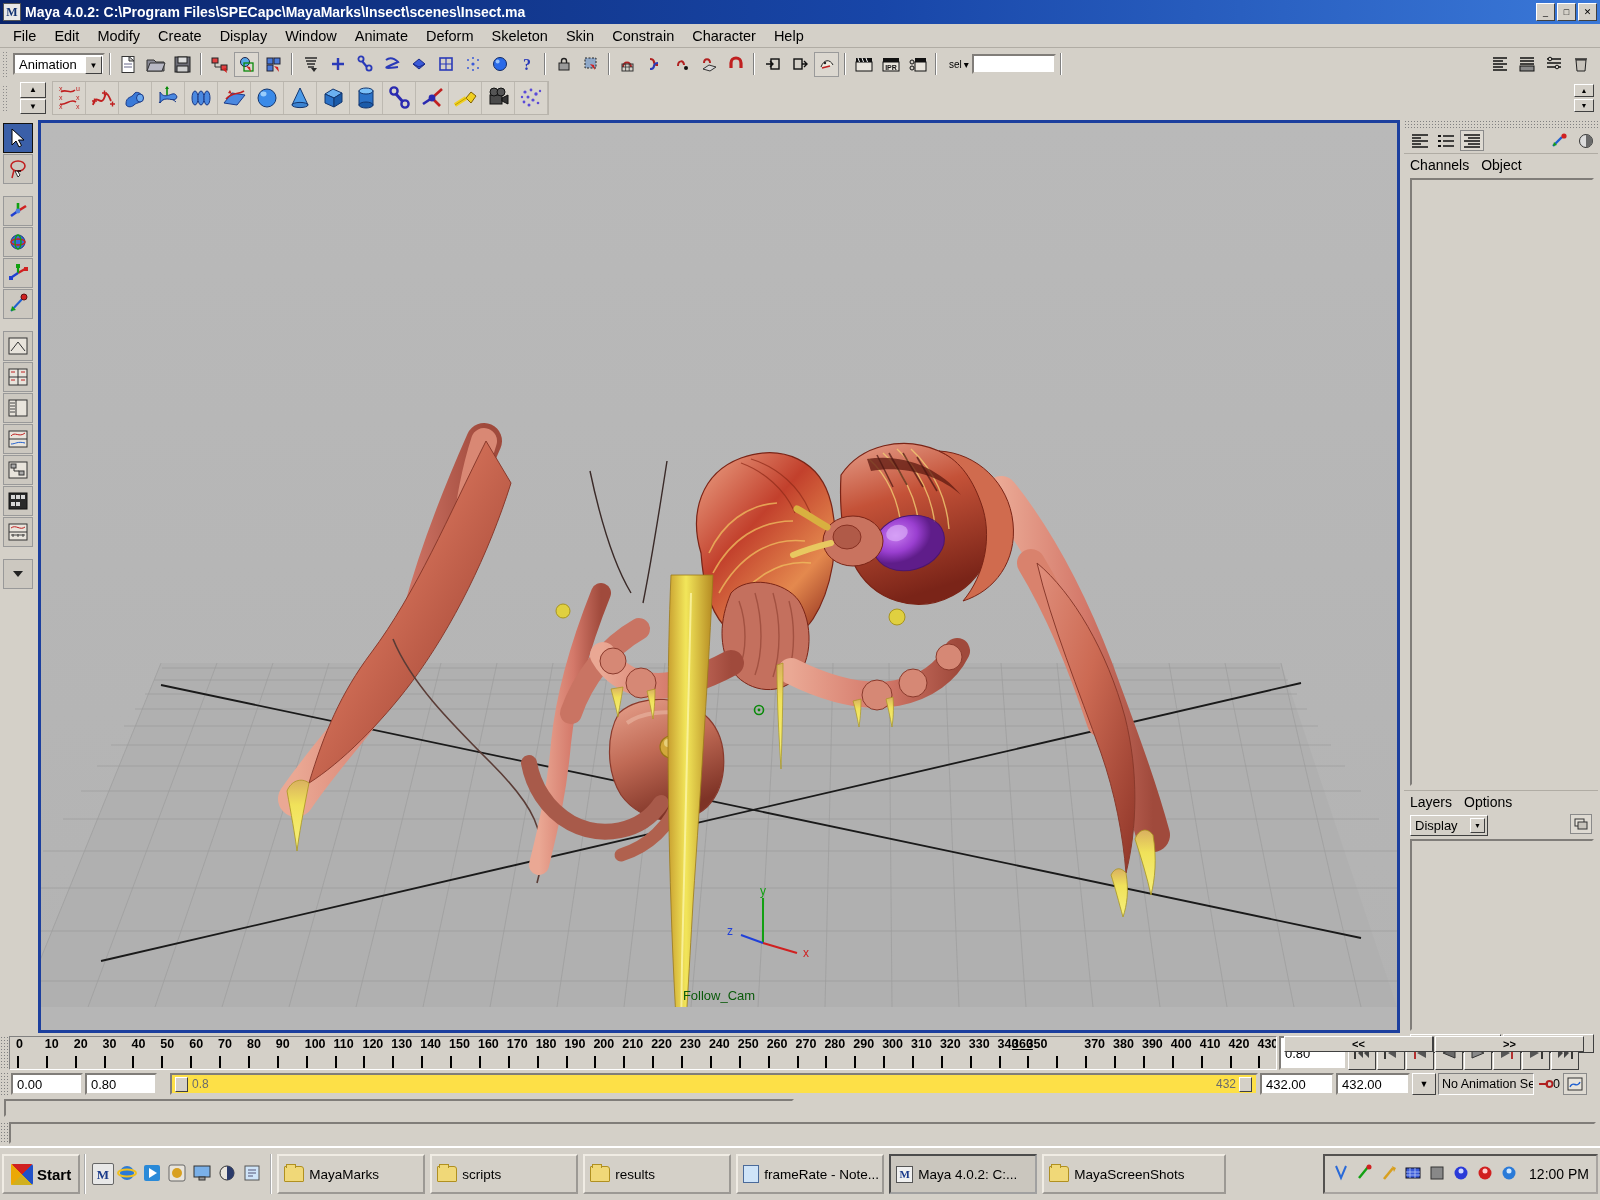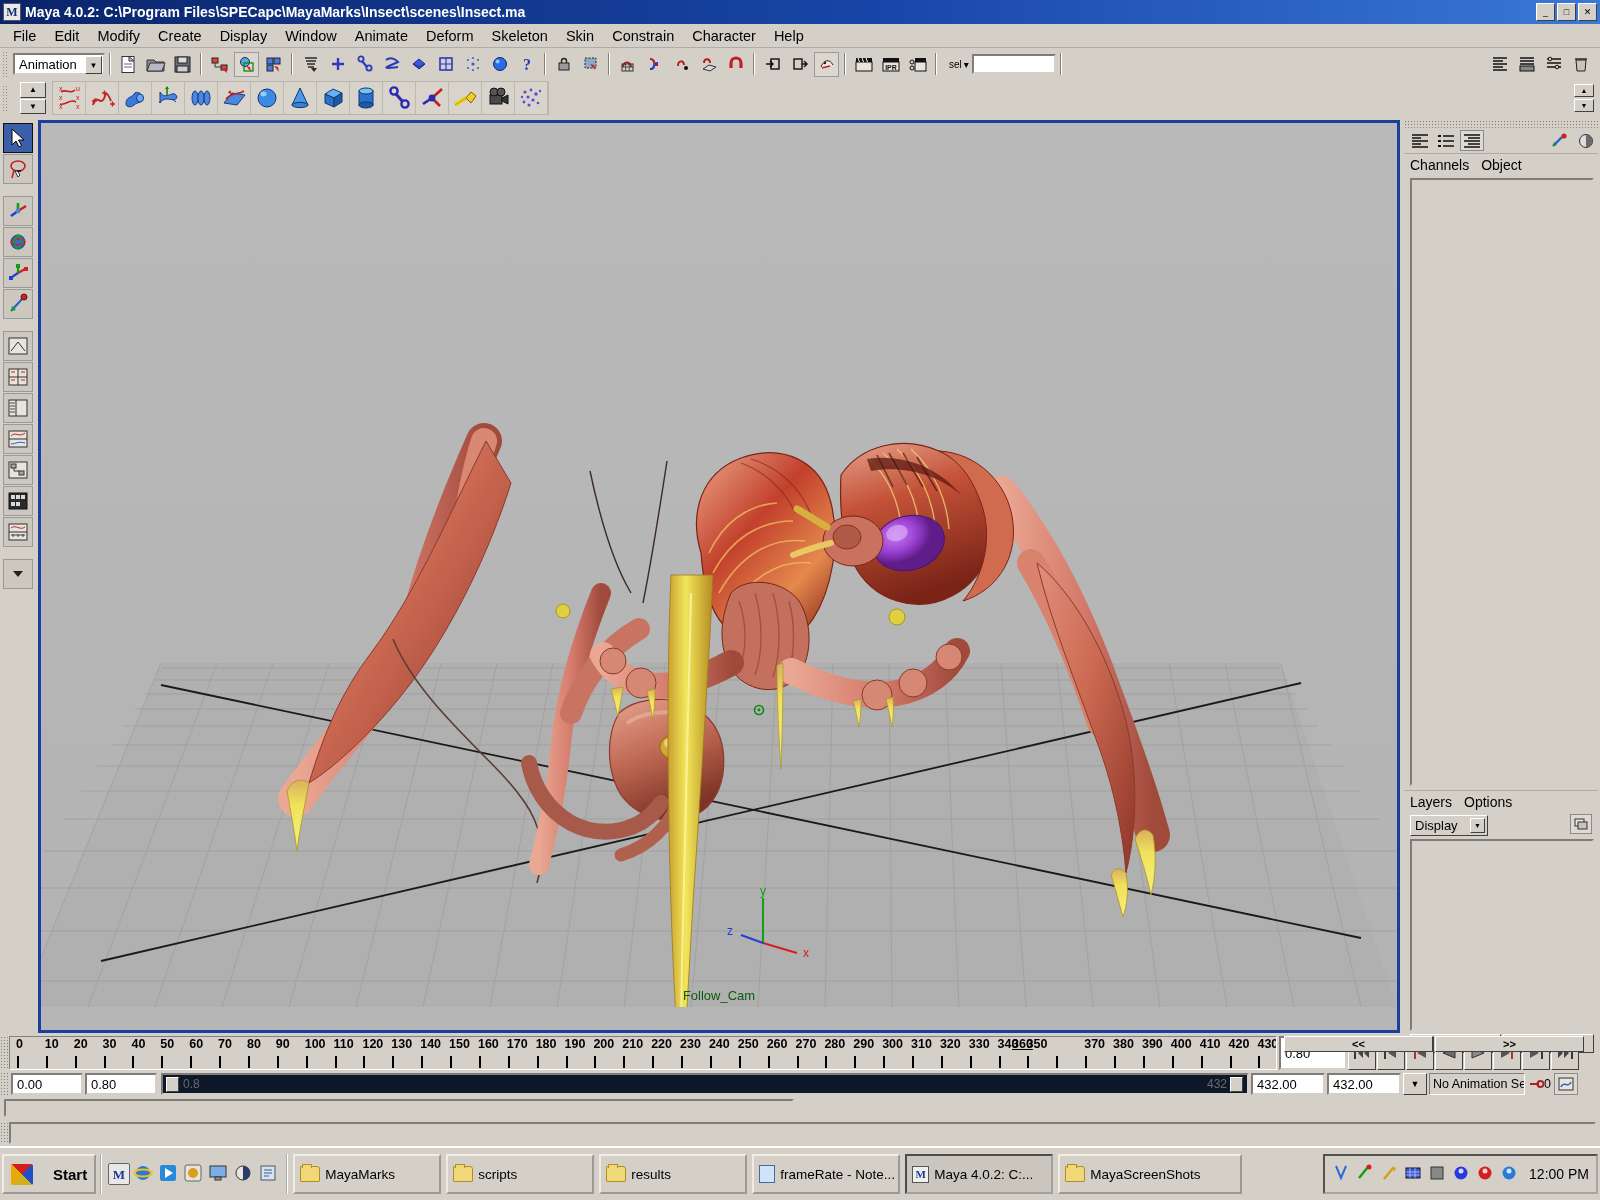--- a/index.html
+++ b/index.html
@@ -212,22 +212,22 @@
   .range-row {
     position: absolute; left: 0; top: 1070px; width: 1600px; height: 28px;
     display: flex; align-items: center;
   }
   .rfield {
     height: 22px; background: #fff; border: 2px inset #d4d0c8;
     font-size: 13px; display: flex; align-items: center; padding-left: 4px;
     margin-left: 2px;
   }
   .rangebar {
-    position: relative; height: 22px; margin-left: 4px; width: 1088px;
-    background: #0f172a; border: 2px inset #d4d0c8; display:flex; align-items:center;
+    position: relative; height: 22px; margin-left: 13px; width: 1088px;
+    background: #fde047; border: 2px inset #d4d0c8; display:flex; align-items:center;
   }
   .rangebar .handle {
     width: 13px; height: 15px; background: #d4d0c8;
     border: 1px solid; border-color: #fff #404040 #404040 #fff; margin-left: 3px;
   }
   .rangebar .rlabel { font-size: 12px; margin-left: 4px; color: #6b6b6b; }
   .rangebar .rright { position:absolute; right: 4px; display:flex; align-items:center; gap:3px;}
   .dropbtn {
     width: 24px; height: 22px; background: #d4d0c8; border: 1px solid;
     border-color: #fff #404040 #404040 #fff; margin-left: 2px;
@@ -267,21 +267,21 @@
 
   
   .taskbar {
     position: absolute; left: 0; top: 1146px; width: 1600px; height: 54px;
     background: #d4d0c8; border-top: 2px solid #fff;
     display: flex; align-items: center; padding: 0 2px;
   }
   .startbtn {
     height: 40px; min-width: 76px; background: #d4d0c8;
     border: 2px outset #f0ece4; display: flex; align-items: center;
-    gap: 20px; padding: 0 7px; margin-right: 4px;
+    gap: 4px; padding: 0 7px; margin-right: 4px;
   }
   .startbtn .logo {
     width: 22px; height: 21px;
     background:
       linear-gradient(135deg,#d02020 0 50%, #2050c8 50% 100%);
     border-radius: 2px; position: relative;
   }
   .startbtn .logo:after {
     content:""; position:absolute; left:0;top:0;width:100%;height:100%;
     background: linear-gradient(45deg, #f0c000 0 50%, transparent 50%);

